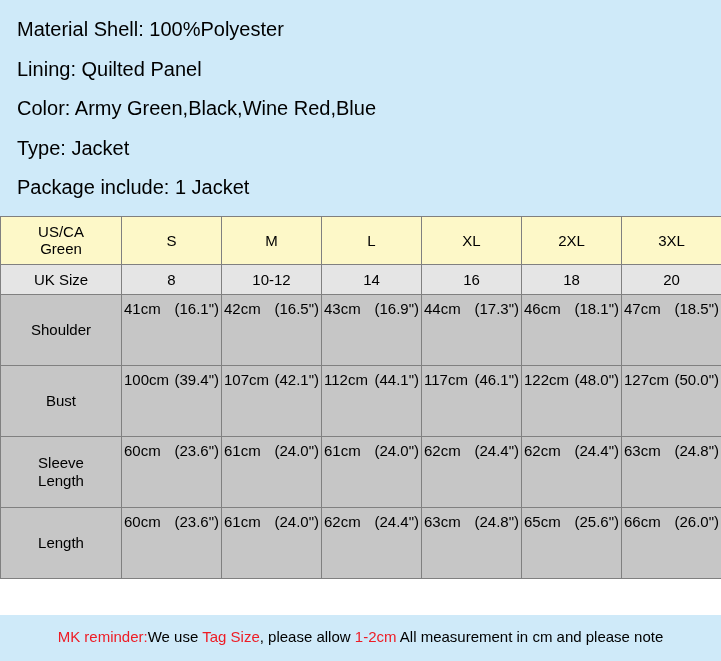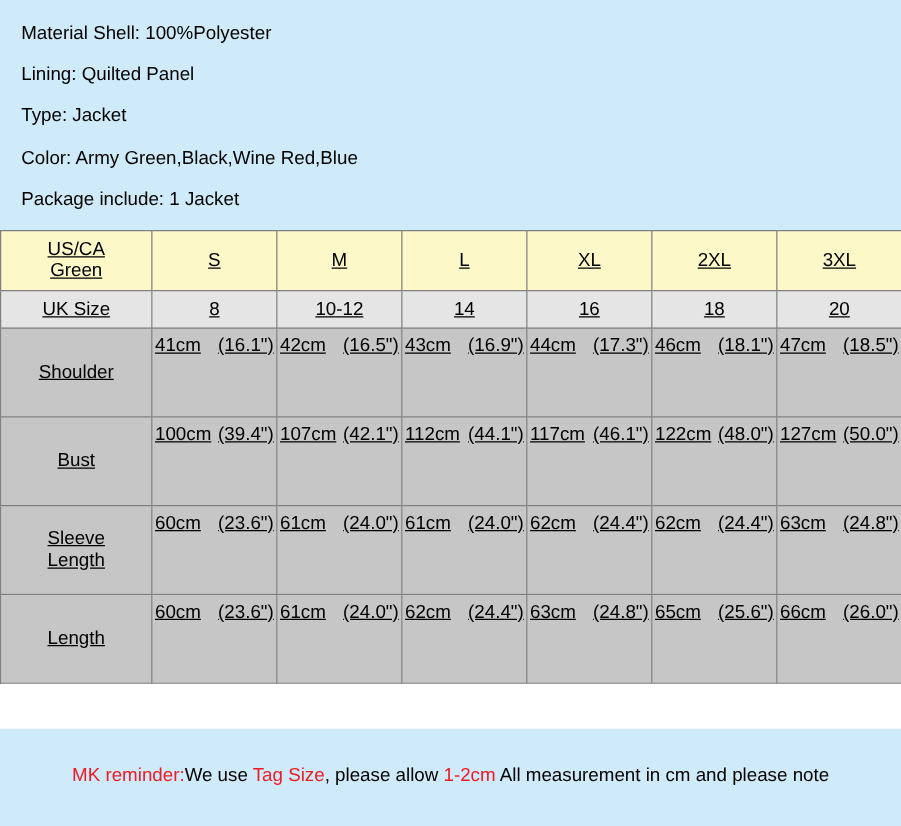--- a/index.html
+++ b/index.html
@@ -22,33 +22,32 @@
     background: #ffffff;
   }
 
   
   .info-block {
     background: #cfeaf9;
     padding: 10px 14px 8px 14px;
     box-sizing: border-box;
   }
   .info-line {
-    font-size: 15px;
+    font-size: 20px;
     color: #000000;
     line-height: 1.28;
     padding: 7px 0 7px 3px;
     white-space: nowrap;
   }
 
   
   table.size-table {
     border-collapse: collapse;
     table-layout: fixed;
     width: 721px;
-    text-decoration: underline;
   }
   table.size-table td {
     border: 1px solid #808080;
     text-align: center;
     vertical-align: middle;
     font-size: 15px;
     color: #000000;
     padding: 2px 2px;
     box-sizing: border-box;
   }
@@ -106,22 +105,22 @@
   .note-line { white-space: nowrap; }
 </style>
 </head>
 <body>
 
 <div class="sheet">
 
   <div class="info-block">
     <div class="info-line">Material    Shell: 100%Polyester</div>
     <div class="info-line">Lining: Quilted Panel</div>
+    <div class="info-line">Color: Army Green,Black,Wine Red,Blue</div>
     <div class="info-line">Type: Jacket</div>
-    <div class="info-line">Color: Army Green,Black,Wine Red,Blue</div>
     <div class="info-line">Package include: 1 Jacket</div>
   </div>
 
   <table class="size-table">
     <colgroup>
       <col class="c-label">
       <col class="c-val">
         <col class="c-val">
         <col class="c-val">
       <col class="c-val">

